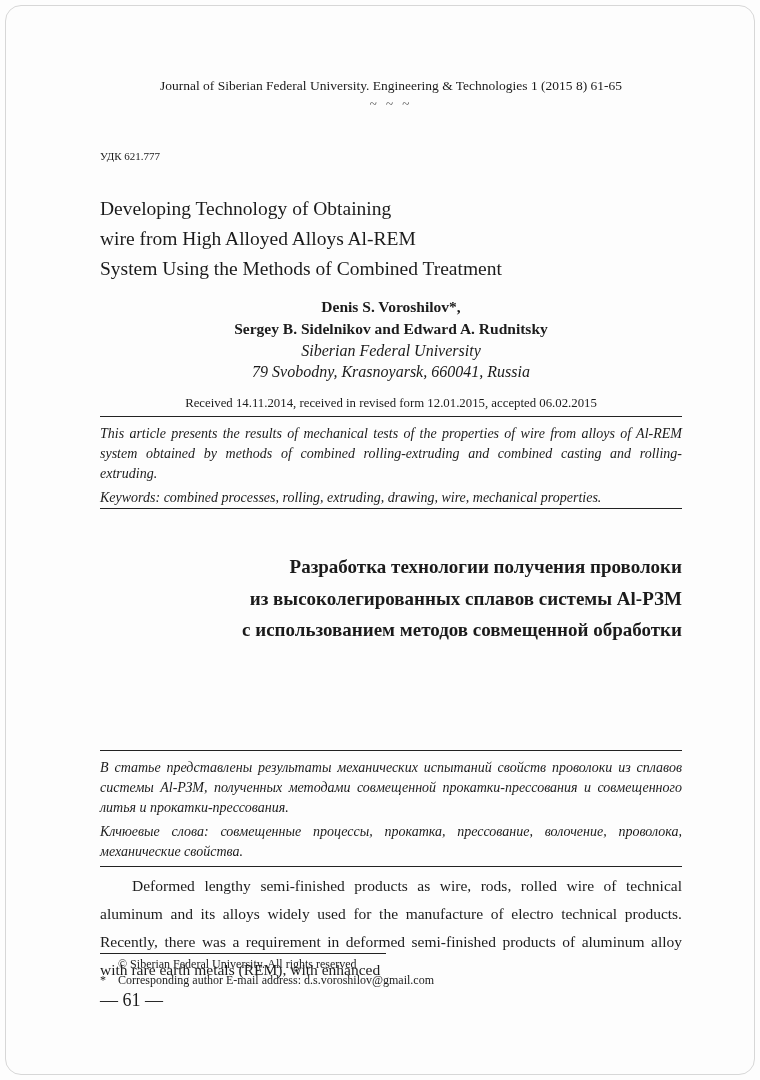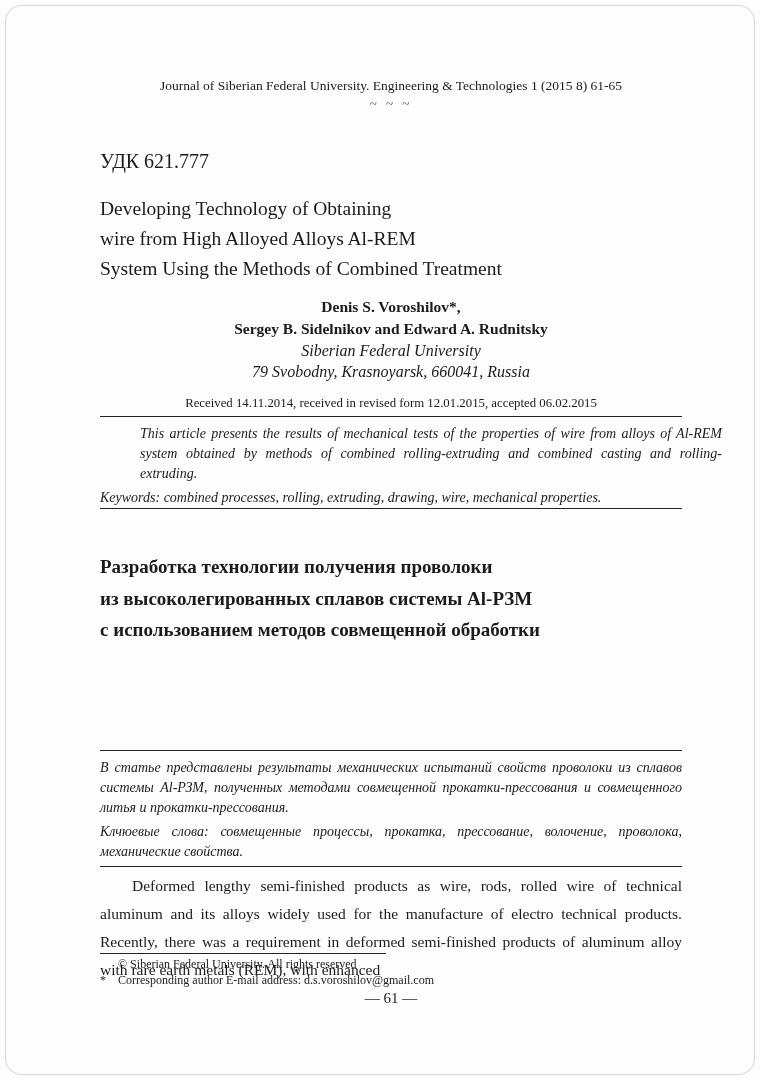--- a/index.html
+++ b/index.html
@@ -22,65 +22,65 @@
     position: absolute;
     left: 100px;
     width: 582px;
     top: 0;
     height: 941px;
   }
   .abs { position: absolute; left: 0; width: 100%; }
 
   .journal-header { top: 78px; text-align: center; font-size: 13.5px; }
   .tildes { top: 96px; text-align: center; font-size: 13px; letter-spacing: 3px; color: #444; }
-  .udk { top: 150px; font-size: 20px; }
+  .udk { top: 150px; font-size: 11px; }
 
   .title-en { top: 194px; font-size: 19.5px; font-weight: normal; line-height: 30px; }
   .title-en .tline { display: block; }
 
   .authors-block { text-align: center; }
   .authors-en { top: 296px; }
   .author-bold { font-weight: bold; font-size: 15.5px; line-height: 22px; }
   .author-italic { font-style: italic; font-size: 16px; line-height: 21px; }
 
   .received { top: 396px; text-align: center; font-size: 12.8px; }
 
   .rule { height: 0; border-top: 1px solid #222; }
   .rule-1 { top: 416px; }
   .rule-2 { top: 508px; }
   .rule-3 { top: 750px; }
   .rule-4 { top: 866px; }
 
   .abstract { font-style: italic; font-size: 14px; line-height: 20px; text-align: justify; }
-  .abstract-en { top: 424px; margin-left: 40px; }
+  .abstract-en { top: 424px; }
   .keywords { font-style: italic; font-size: 14px; line-height: 20px; text-align: justify; }
   .keywords-en { top: 488px; }
 
   .title-ru { top: 551px; font-size: 19px; font-weight: bold; line-height: 31.5px; }
-  .title-ru .tline { display: block; }
+  .title-ru .tline { display: block; text-align: right; }
 
   .authors-ru { top: 652px; }
 
   .abstract-ru { top: 758px; }
   .keywords-ru { top: 822px; }
 
   .body-text {
     top: 872px;
     font-size: 15.5px;
     line-height: 28px;
     text-align: justify;
     text-indent: 32px;
   }
 
   .footnote-rule { top: 953px; width: 286px; border-top: 1px solid #222; height: 0; }
   .footnotes { top: 957px; font-size: 12px; line-height: 15.5px; }
   .fn-line { position: relative; padding-left: 18px; }
   .fn-star { position: absolute; left: 0; top: 0; }
 
-  .page-number { top: 990px; text-align: center; font-size: 15px; }
+  .page-number { top: 990px; text-align: left; font-size: 18px; }
 </style>
 </head>
 <body>
 
 <div class="page-frame"></div>
 
 <div class="content">
 
   <div class="abs journal-header">Journal of Siberian Federal University. Engineering &amp; Technologies 1 (2015 8) 61-65</div>
   <div class="abs tildes">~ ~ ~</div>

